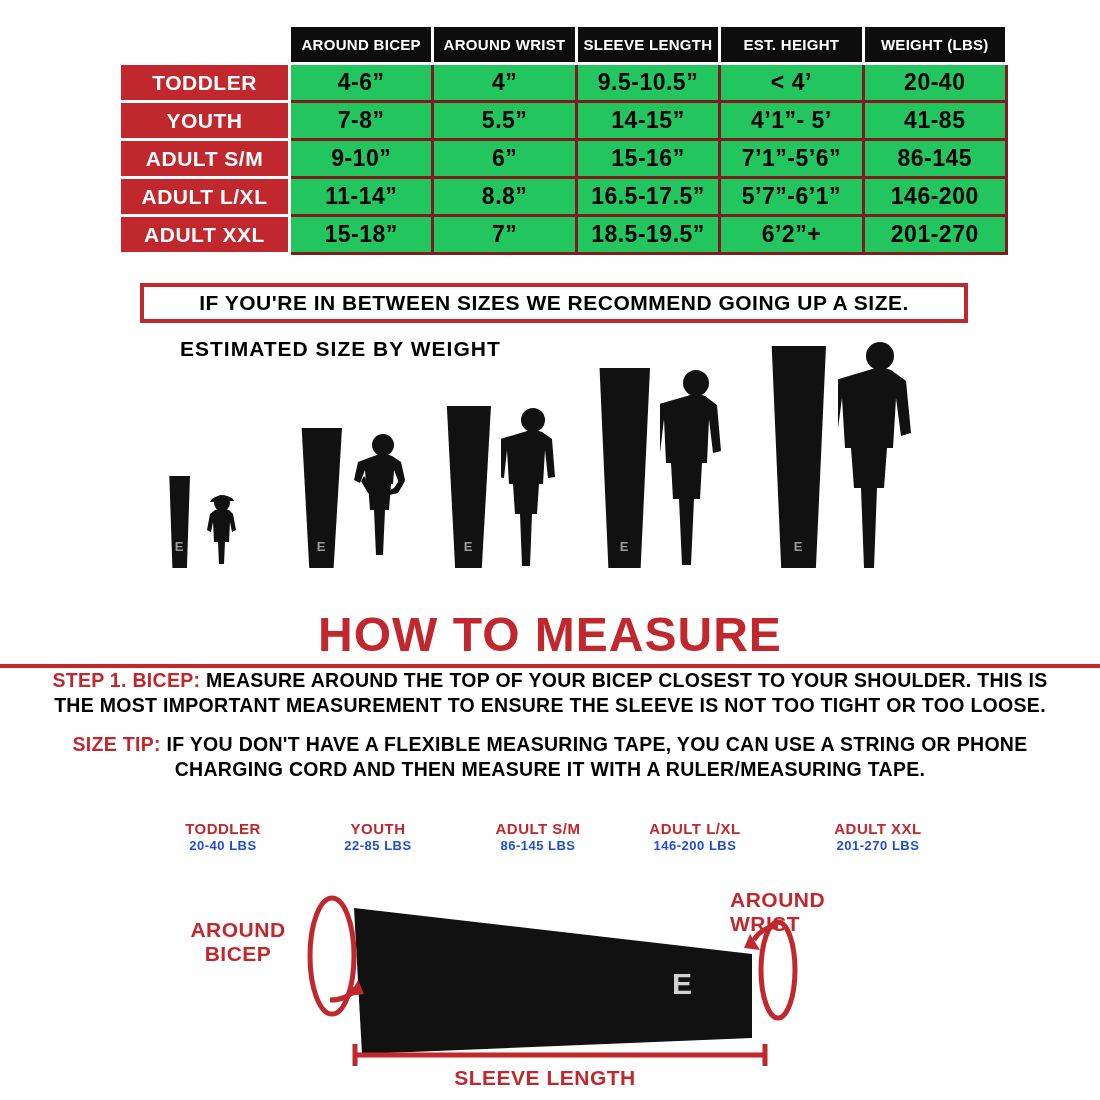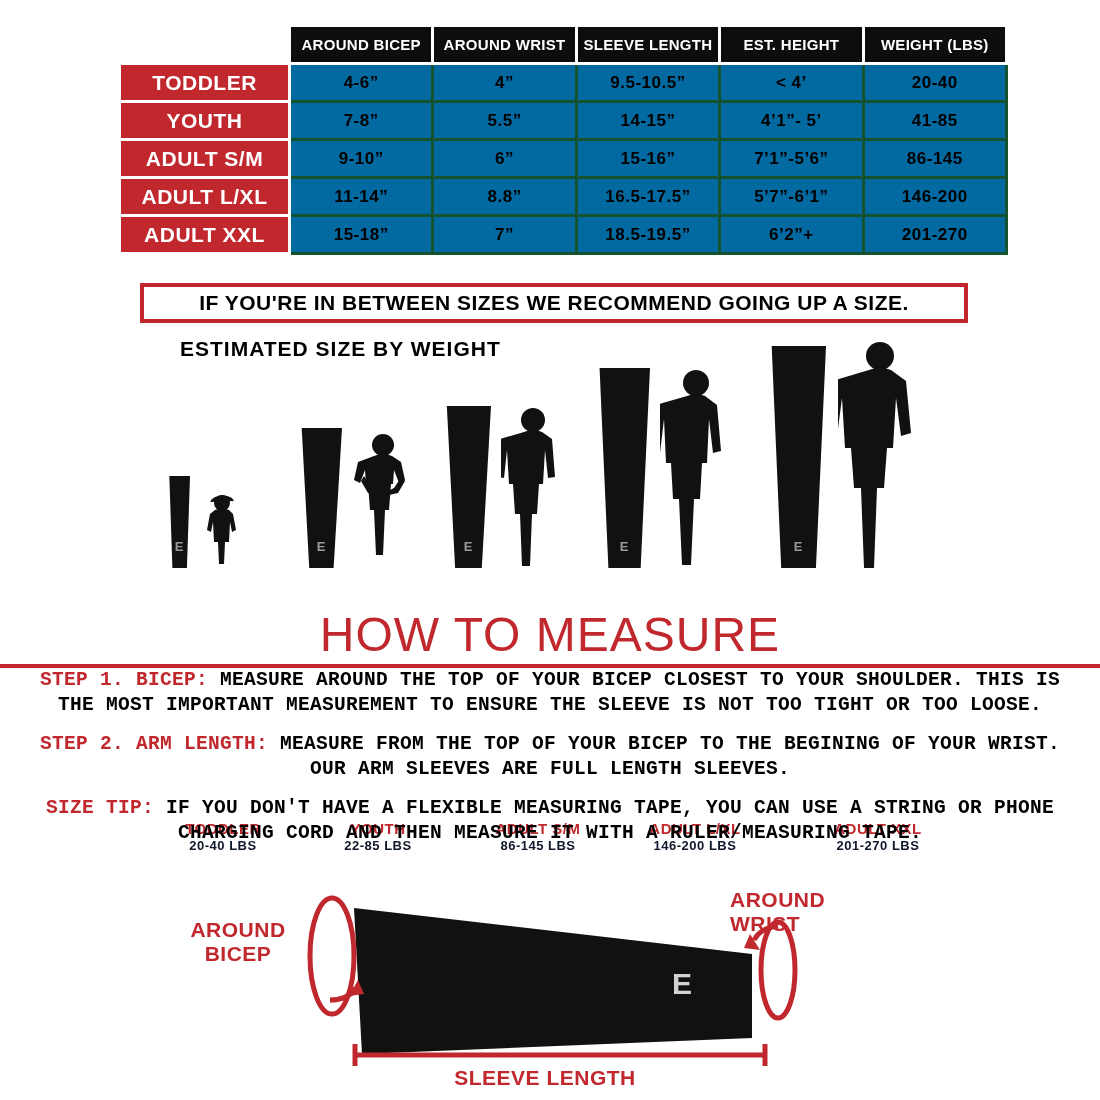--- a/index.html
+++ b/index.html
@@ -45,24 +45,24 @@
     font-size: 15px;
     letter-spacing: 0.3px;
   }
   .size-table tbody td.rowhead {
     background: #c0282d;
     color: #ffffff;
     font-size: 21px;
     letter-spacing: 0.5px;
   }
   .size-table tbody td.val {
-    background: #0369a1;
+    background: #22c55e;
     color: #000000;
-    font-size: 17px;
-    border: 3px solid #14532d;
+    font-size: 23px;
+    border: 3px solid #7f1d1d;
   }
 
   
   .notice {
     position: absolute;
     left: 140px;
     top: 283px;
     width: 828px;
     height: 40px;
     border: 4px solid #c0282d;
@@ -117,58 +117,57 @@
     width: 180px;
   }
   .fig-label .name {
     color: #c0282d;
     font-size: 15px;
     font-weight: bold;
     letter-spacing: 0.5px;
     display: block;
   }
   .fig-label .wt {
-    color: #0f172a;
+    color: #1d4ed8;
     font-size: 13px;
     font-weight: bold;
     letter-spacing: 0.5px;
     display: block;
     margin-top: 1px;
   }
 
   
   .how-title {
     position: absolute;
     left: 0;
     top: 607px;
     width: 1100px;
     text-align: center;
     font-size: 48px;
-    font-weight: normal;
+    font-weight: bold;
     color: #c0282d;
     letter-spacing: 1px;
     border-bottom: 4px solid #c0282d;
     padding-bottom: 2px;
   }
   .how-title span { display: inline-block; }
 
   .steps {
     position: absolute;
     left: 30px;
     top: 668px;
     width: 1040px;
     text-align: center;
   }
   .step {
     font-size: 19.5px;
     font-weight: bold;
     line-height: 1.28;
     letter-spacing: 0.3px;
     margin-bottom: 14px;
-    font-family: Liberation Mono, monospace;
   }
   .step .lead { color: #c0282d; }
 
   
   .diagram {
     position: absolute;
     left: 0;
     top: 880px;
     width: 1100px;
     height: 220px;
@@ -392,23 +391,20 @@
 
   <div class="how-title">
     <span>HOW TO MEASURE</span>
   </div>
 
   <div class="steps">
     <div class="step">
       <span class="lead">STEP 1. BICEP:</span><span> MEASURE AROUND THE TOP OF YOUR BICEP CLOSEST TO YOUR SHOULDER. THIS IS THE MOST IMPORTANT MEASUREMENT TO ENSURE THE SLEEVE IS NOT TOO TIGHT OR TOO LOOSE.</span>
     </div>
     <div class="step">
-      <span class="lead">STEP 2. ARM LENGTH:</span><span> MEASURE FROM THE TOP OF YOUR BICEP TO THE BEGINING OF YOUR WRIST. OUR ARM SLEEVES ARE FULL LENGTH SLEEVES.</span>
-    </div>
-    <div class="step">
       <span class="lead">SIZE TIP:</span><span> IF YOU DON'T HAVE A FLEXIBLE MEASURING TAPE, YOU CAN USE A STRING OR PHONE CHARGING CORD AND THEN MEASURE IT WITH A RULER/MEASURING TAPE.</span>
     </div>
   </div>
 
   <div class="diagram">
 
     <svg class="big-sleeve" width="420" height="160" viewBox="0 0 420 160" aria-hidden="true">
       <path d="M2 6 L400 52 L400 136 L10 152 Z" fill="#111"></path>
     </svg>
 

